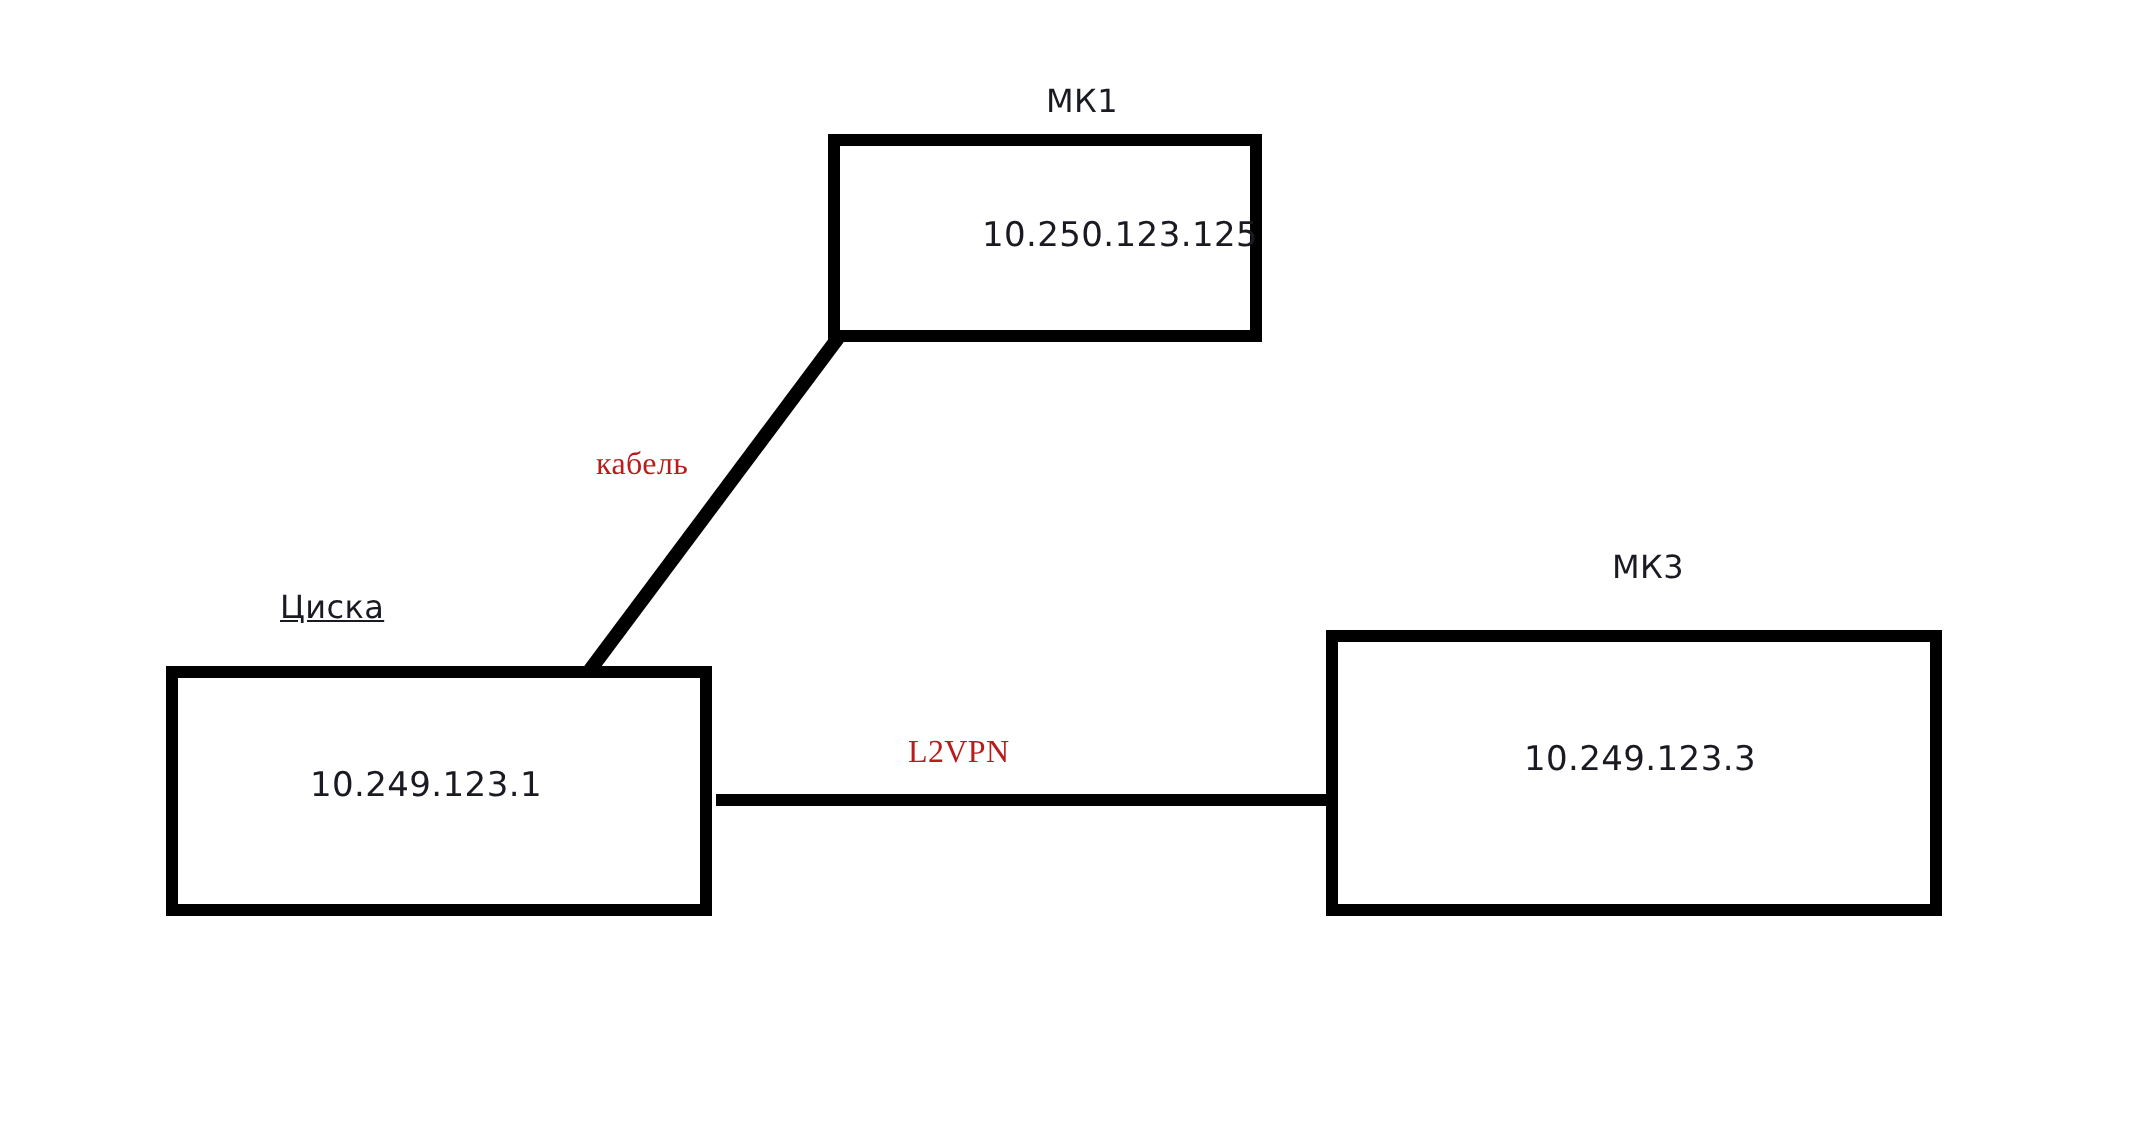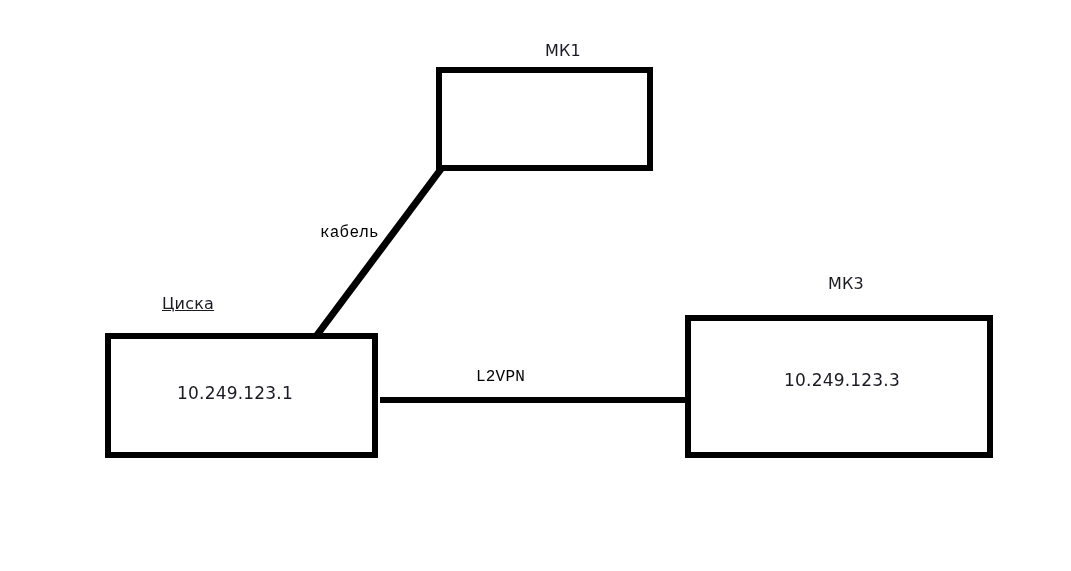--- a/index.html
+++ b/index.html
@@ -9,21 +9,20 @@
   }
   body {
     font-family: "DejaVu Sans", sans-serif;
   }
   #canvas {
     position: relative;
     width: 1005px;
     height: 571px;
     background: #ffffff;
     overflow: hidden;
-    margin-left: 22px;
   }
   .node-box {
     position: absolute;
     box-sizing: border-box;
     border: 6px solid #000000;
     background: #ffffff;
   }
   .node-ip {
     position: absolute;
     font-family: "DejaVu Sans", sans-serif;
@@ -35,23 +34,23 @@
   .node-label {
     position: absolute;
     font-family: "DejaVu Sans", sans-serif;
     font-size: 16px;
     color: #1a1a22;
     white-space: nowrap;
     letter-spacing: 0.2px;
   }
   .edge-label {
     position: absolute;
-    font-family: Liberation Mono, monospace;
+    font-family: Liberation Serif, serif;
     font-size: 16px;
-    color: #000000;
+    color: #b91c1c;
     white-space: nowrap;
     letter-spacing: 0.2px;
   }
   #links-layer {
     position: absolute;
     left: 0;
     top: 0;
     width: 1071px;
     height: 571px;
     pointer-events: none;
@@ -77,20 +76,21 @@
 
 <div id="canvas">
 
   <svg id="links-layer" viewBox="0 0 1071 571" width="1071" height="571">
     <line x1="295" y1="335" x2="419" y2="169" stroke="#000000" stroke-width="7" stroke-linecap="butt"></line>
     <line x1="358" y1="400" x2="664" y2="400" stroke="#000000" stroke-width="6" stroke-linecap="butt"></line>
   </svg>
 
   <div class="node-label" id="label-mk1">МК1</div>
   <div class="node-box" id="box-mk1"></div>
+  <div class="node-ip" id="ip-mk1">10.250.123.125</div>
 
   <div class="node-label" id="label-cisco">Циска</div>
   <div class="node-box" id="box-cisco"></div>
   <div class="node-ip" id="ip-cisco">10.249.123.1</div>
 
   <div class="node-label" id="label-mk3">МК3</div>
   <div class="node-box" id="box-mk3"></div>
   <div class="node-ip" id="ip-mk3">10.249.123.3</div>
 
   <div class="edge-label" id="label-cable">кабель</div>

